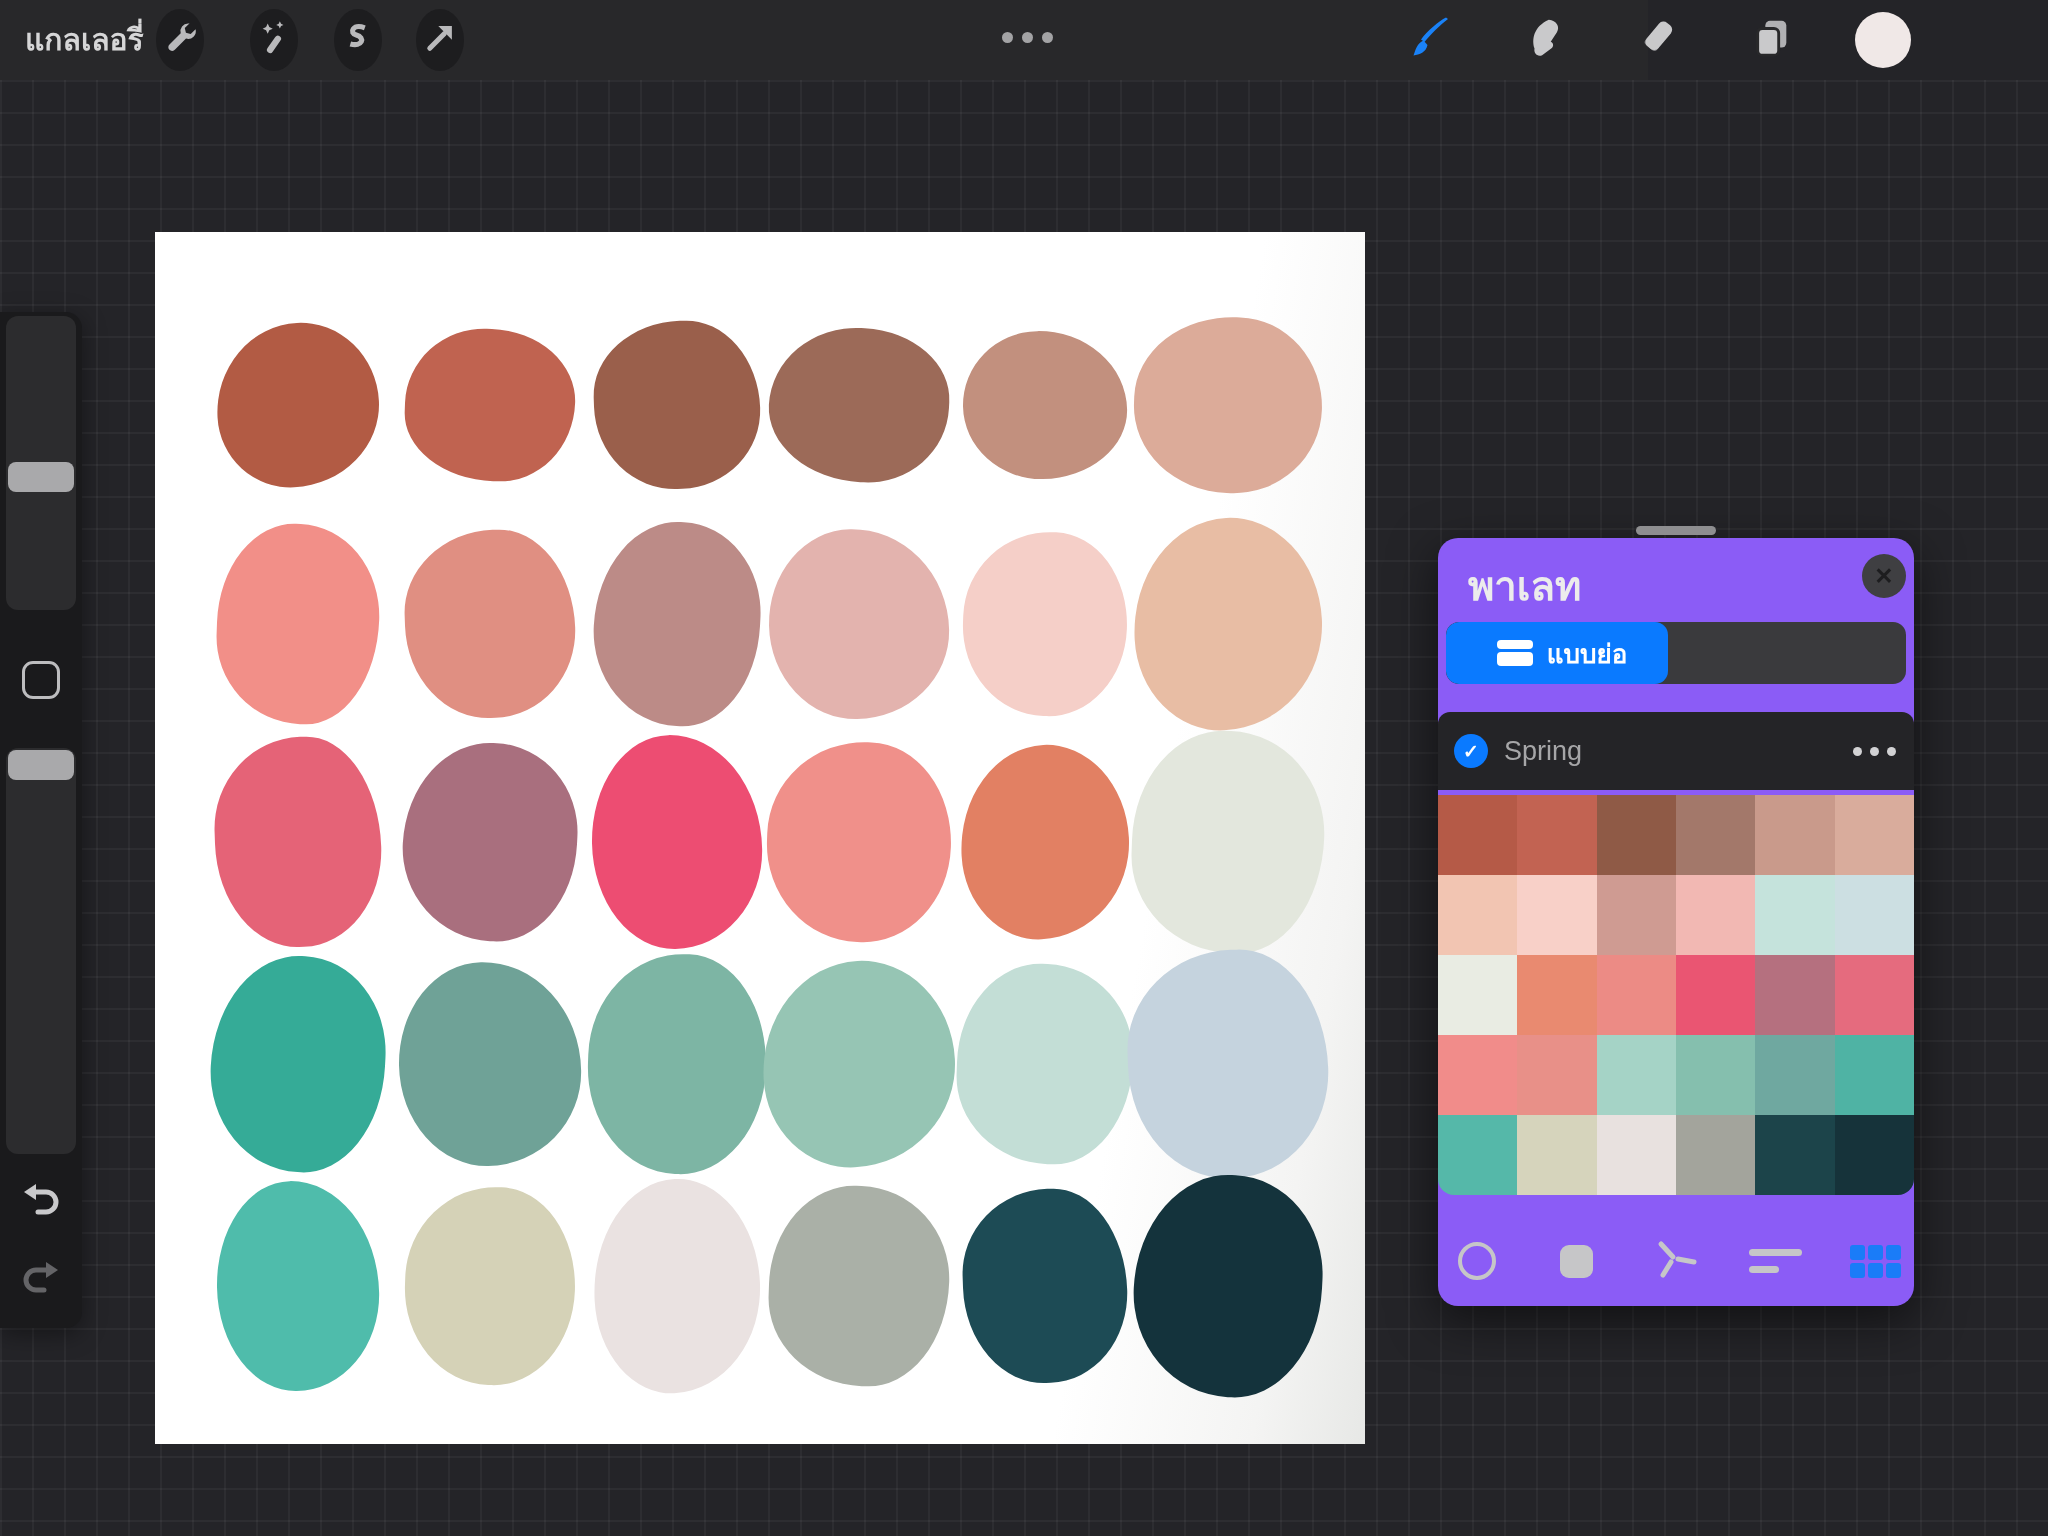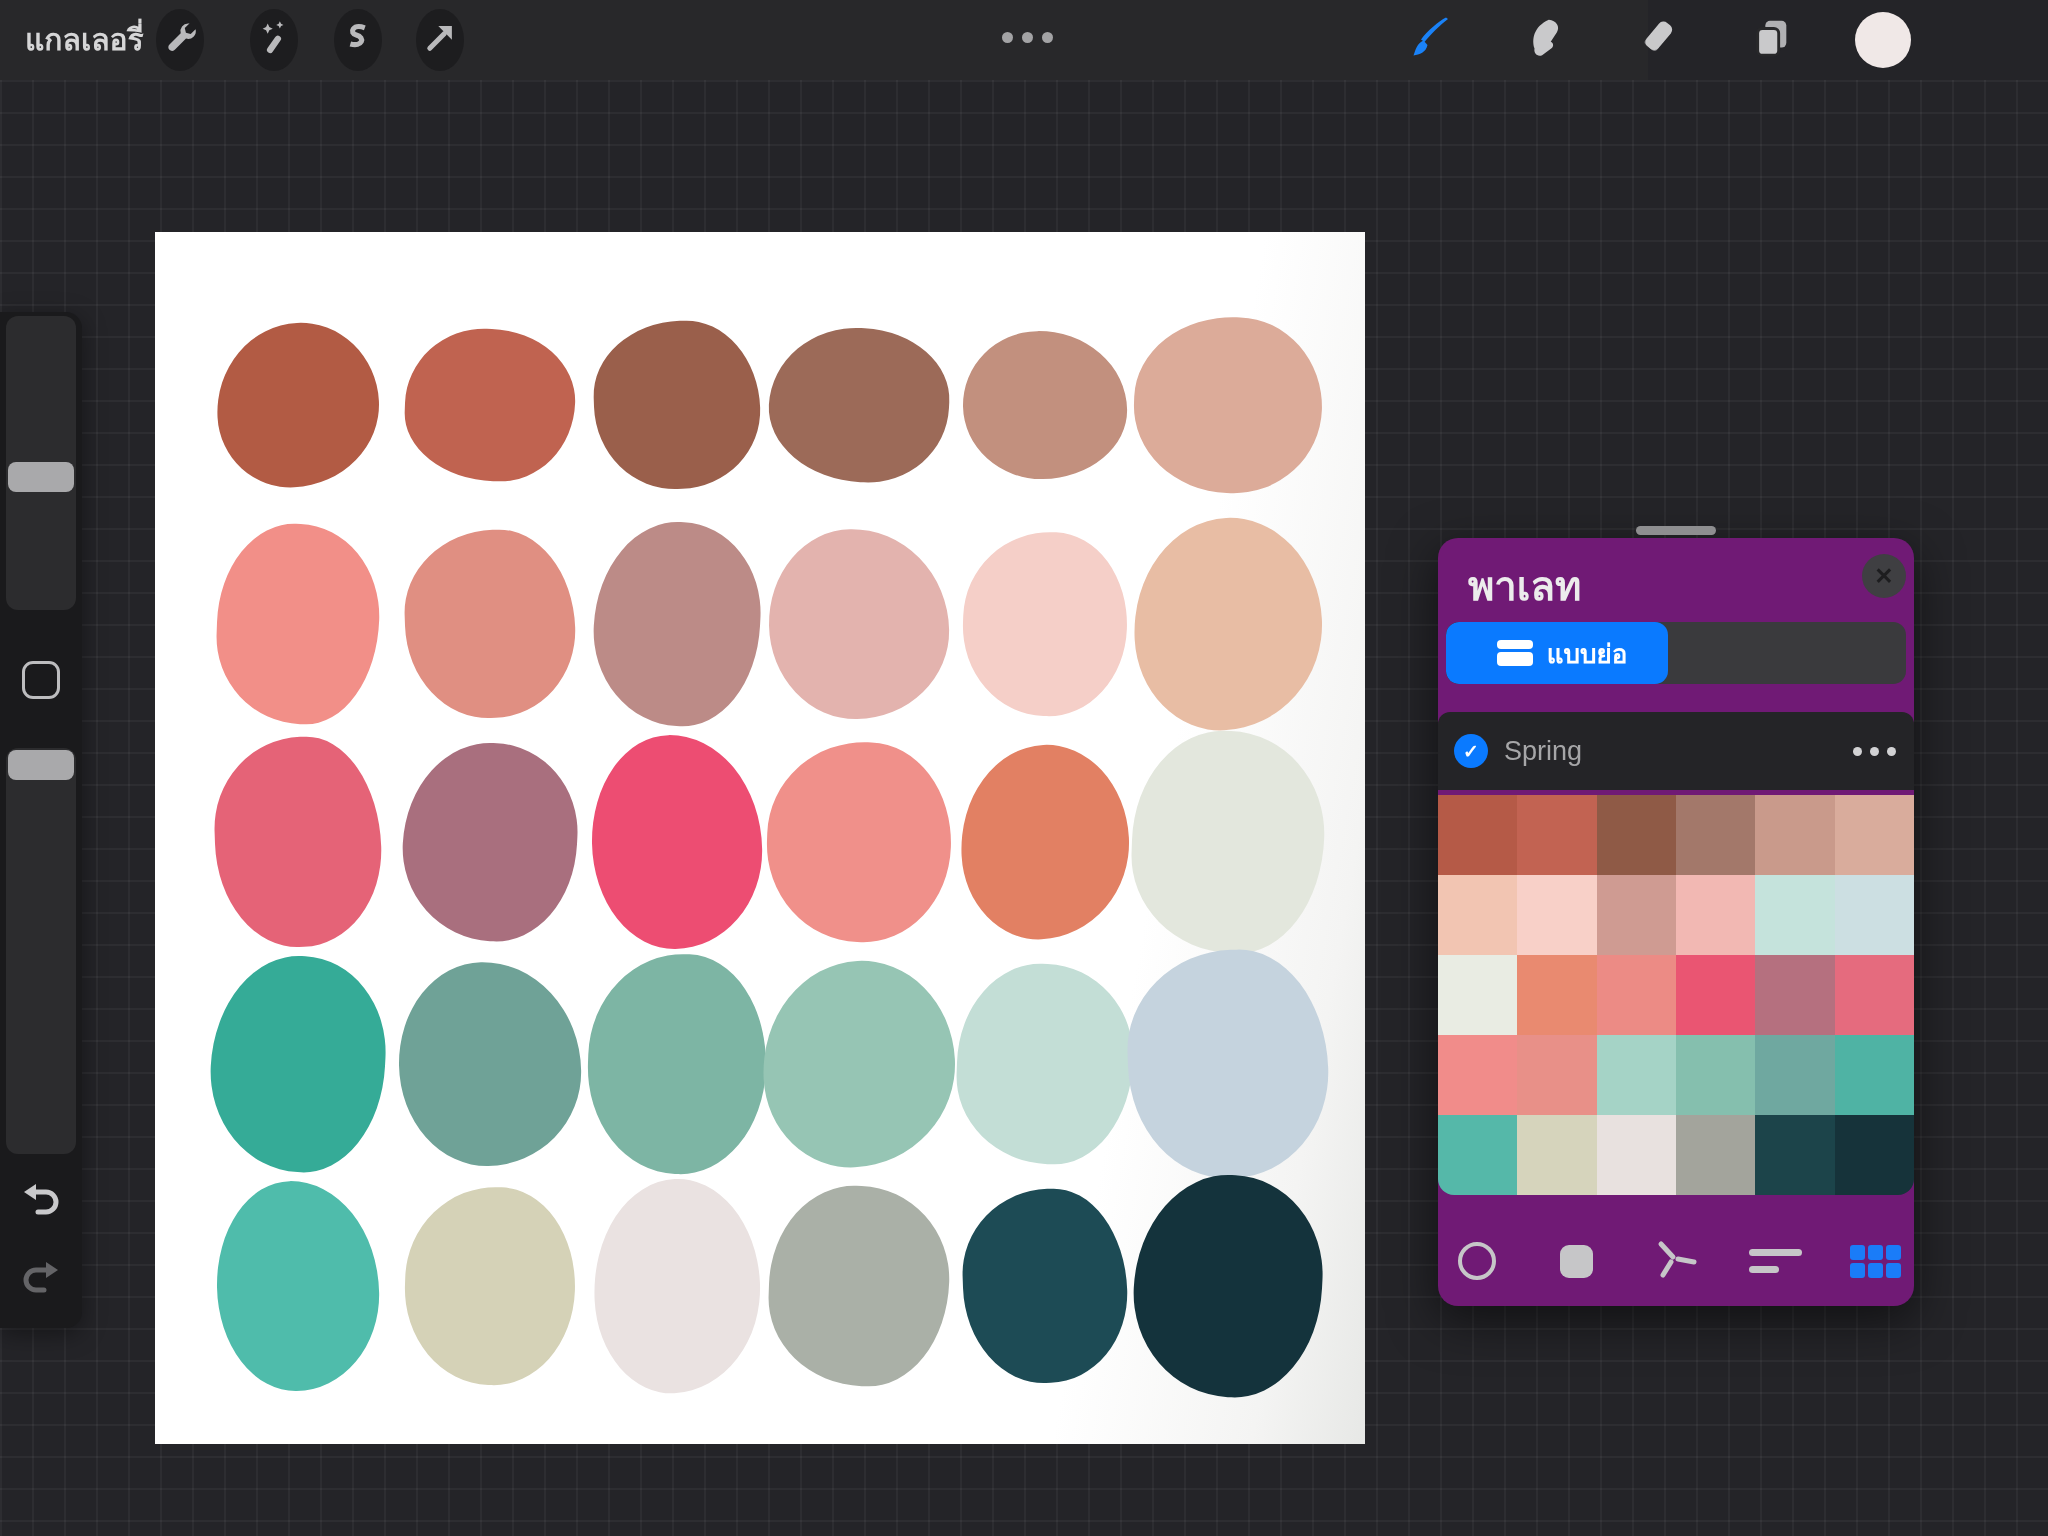--- a/index.html
+++ b/index.html
@@ -67,21 +67,21 @@
   
   .canvas {
     position:absolute; left:155px; top:232px; width:1210px; height:1212px; z-index:10;
     background:linear-gradient(100deg, #ffffff 0%, #ffffff 78%, #f4f4f3 92%, #e7e8e6 100%);
   }
   .blob { position:absolute; transform:translate(-50%,-50%); }
 
   
   .panel {
     position:absolute; left:1438px; top:538px; width:476px; height:768px; z-index:30;
-    background:#701a75; border-radius:20px;
+    background:#8b5cf6; border-radius:20px;
     box-shadow:0 14px 48px rgba(0,0,0,.55);
     text-align:center;
   }
   .drag-handle {
     position:absolute; left:198px; top:-12px; width:80px; height:9px;
     border-radius:5px; background:#8e8e90;
   }
   .panel-title {
     position:absolute; left:30px; top:16px; font-size:40px; font-weight:bold; color:#ececec;
   }

